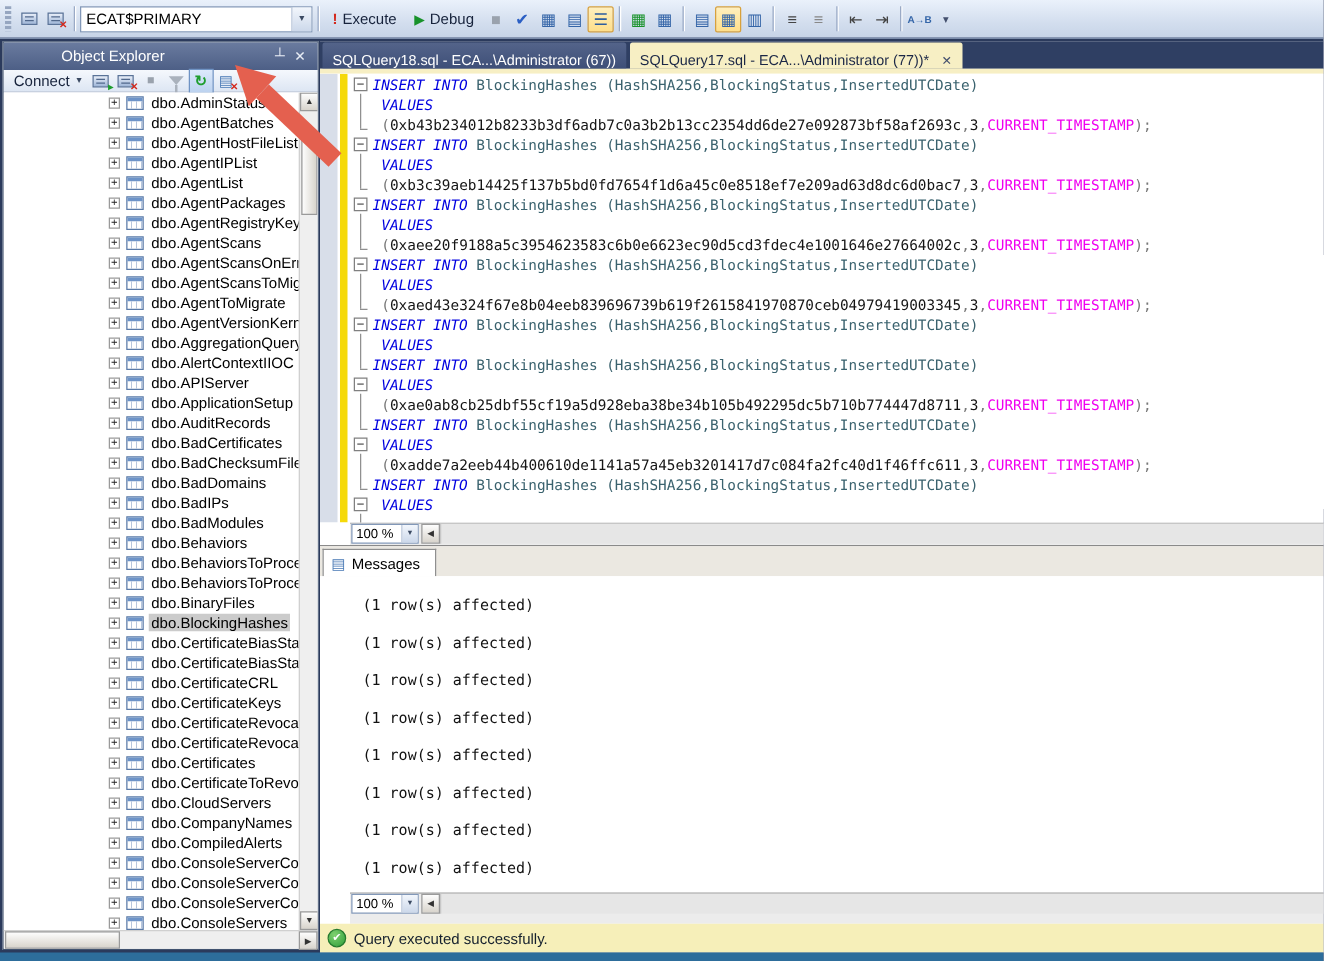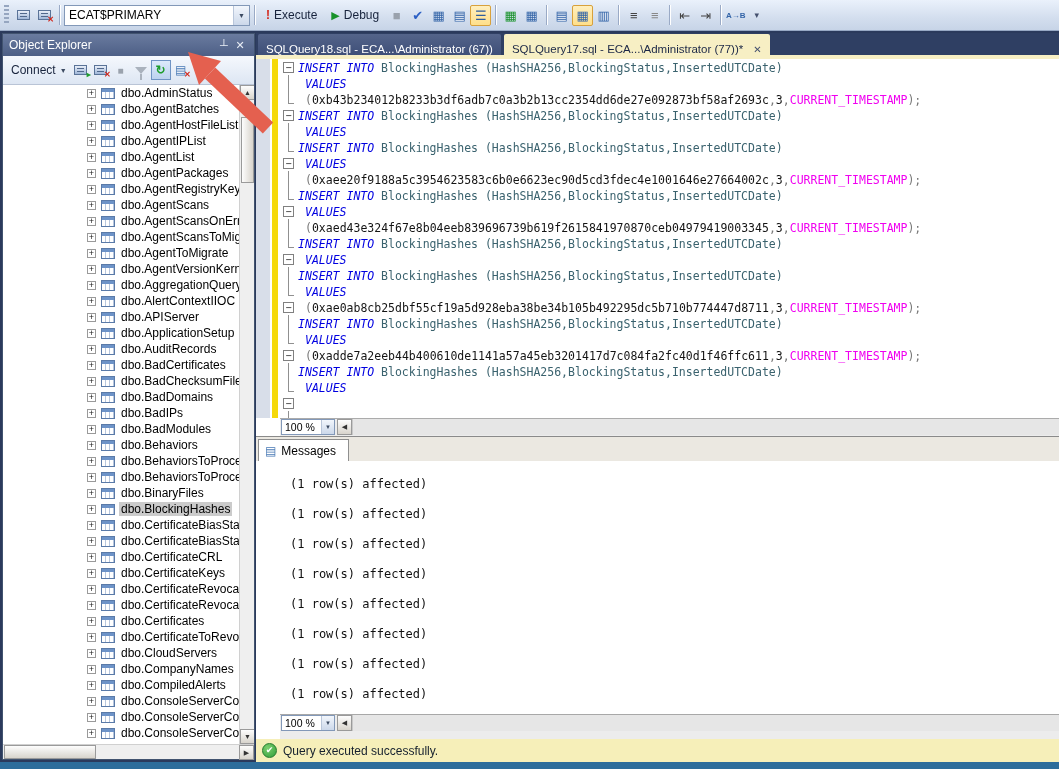--- a/index.html
+++ b/index.html
@@ -28,23 +28,23 @@
   .combo-text { flex:1; font-size:12px; padding-left:4px; color:#000; }
   .combo-btn { width:16px; height:19px; display:flex; align-items:center; justify-content:center;
     font-size:7px; color:#3b4a62; background:linear-gradient(#f2f6fc,#ccd8ea); border-left:1px solid #b9c6da; }
   .az { font-size:8px; font-weight:bold; color:#3465a8; letter-spacing:0; }
 
   
   .oe { position:absolute; left:2px; top:33px; width:253px; height:727px; background:#fff;
     display:flex; flex-direction:column; border:1px solid #41536f; }
   .oe-title { height:22px; background:linear-gradient(#6a7b9f,#4d5f86); color:#fff; font-size:12px;
     display:flex; align-items:center; padding:0 6px; }
-  .oe-title .t { flex:1; }
+  .oe-title .t { flex:1;margin-left:40px; }
   .oe-title .wicon { width:16px; text-align:center; font-size:11px; color:#e8edf5; }
-  .oe-tools { height:29px; background:linear-gradient(#f5f8fd,#dde6f3); border-bottom:1px solid #b9c4d6;
+  .oe-tools { height:18px; background:linear-gradient(#f5f8fd,#dde6f3); border-bottom:1px solid #b9c4d6;
     display:flex; align-items:center; padding:0 4px; font-size:12px; color:#17233c; }
   .oe-connect { display:flex; align-items:center; gap:4px; padding:2px 4px; }
   .oe-connect .ar { font-size:7px; color:#3b4a62; }
   .oei { width:20px; height:20px; display:flex; align-items:center; justify-content:center; font-size:12px; position:relative; }
   .oei.box { border:1px solid #6f93c4; background:linear-gradient(#dce9fb,#bcd2ef); }
   .srv { width:13px; height:10px; background:linear-gradient(#e8eef8,#9fb6d8); border:1px solid #5a7398; position:relative; }
   .srv::after { content:""; position:absolute; left:2px; top:2px; width:7px; height:1px; background:#51688c; box-shadow:0 3px 0 #51688c; }
   .badge { position:absolute; right:0; bottom:1px; font-size:8px; font-weight:bold; line-height:8px; }
   .b-green { color:#1f9e2e; } .b-red { color:#d3281c; }
   .funnel { width:0; height:0; border-left:6px solid transparent; border-right:6px solid transparent; border-top:7px solid #aab2bd; position:relative; }
@@ -468,20 +468,21 @@
           <div class="fold-tick" style="top: 332px;"></div>
           <div class="fold-box" style="top: 339px;">−</div>
           <div class="fold-line" style="top: 352px; height: 28px;"></div>
         </div>
       <div class="code" id="code-lines">
           <div class="code-line"><span class="kw">INSERT INTO </span><span class="ident">BlockingHashes (HashSHA256,BlockingStatus,InsertedUTCDate)</span></div>
           <div class="code-line ind"><span class="kw">VALUES</span></div>
           <div class="code-line ind"><span class="gray">(</span><span class="plain">0xb43b234012b8233b3df6adb7c0a3b2b13cc2354dd6de27e092873bf58af2693c</span><span class="gray">,</span><span class="plain">3</span><span class="gray">,</span><span class="magenta">CURRENT_TIMESTAMP</span><span class="gray">);</span></div>
           <div class="code-line"><span class="kw">INSERT INTO </span><span class="ident">BlockingHashes (HashSHA256,BlockingStatus,InsertedUTCDate)</span></div>
           <div class="code-line ind"><span class="kw">VALUES</span></div>
+          <div class="code-line ind"><span class="gray">(</span><span class="plain">0xb3c39aeb14425f137b5bd0fd7654f1d6a45c0e8518ef7e209ad63d8dc6d0bac7</span><span class="gray">,</span><span class="plain">3</span><span class="gray">,</span><span class="magenta">CURRENT_TIMESTAMP</span><span class="gray">);</span></div>
           <div class="code-line"><span class="kw">INSERT INTO </span><span class="ident">BlockingHashes (HashSHA256,BlockingStatus,InsertedUTCDate)</span></div>
           <div class="code-line ind"><span class="kw">VALUES</span></div>
           <div class="code-line ind"><span class="gray">(</span><span class="plain">0xaee20f9188a5c3954623583c6b0e6623ec90d5cd3fdec4e1001646e27664002c</span><span class="gray">,</span><span class="plain">3</span><span class="gray">,</span><span class="magenta">CURRENT_TIMESTAMP</span><span class="gray">);</span></div>
           <div class="code-line"><span class="kw">INSERT INTO </span><span class="ident">BlockingHashes (HashSHA256,BlockingStatus,InsertedUTCDate)</span></div>
           <div class="code-line ind"><span class="kw">VALUES</span></div>
           <div class="code-line ind"><span class="gray">(</span><span class="plain">0xaed43e324f67e8b04eeb839696739b619f2615841970870ceb04979419003345</span><span class="gray">,</span><span class="plain">3</span><span class="gray">,</span><span class="magenta">CURRENT_TIMESTAMP</span><span class="gray">);</span></div>
           <div class="code-line"><span class="kw">INSERT INTO </span><span class="ident">BlockingHashes (HashSHA256,BlockingStatus,InsertedUTCDate)</span></div>
           <div class="code-line ind"><span class="kw">VALUES</span></div>
           <div class="code-line"><span class="kw">INSERT INTO </span><span class="ident">BlockingHashes (HashSHA256,BlockingStatus,InsertedUTCDate)</span></div>
           <div class="code-line ind"><span class="kw">VALUES</span></div>

